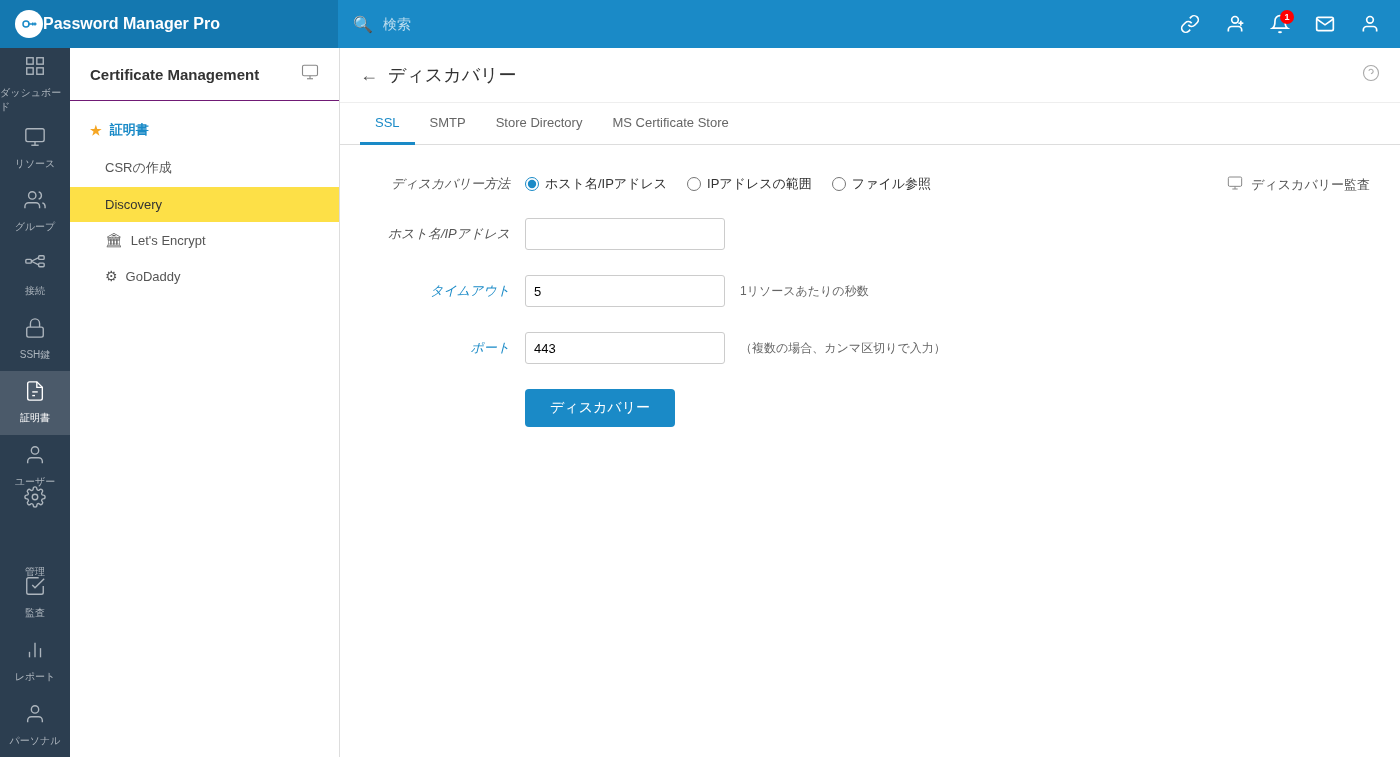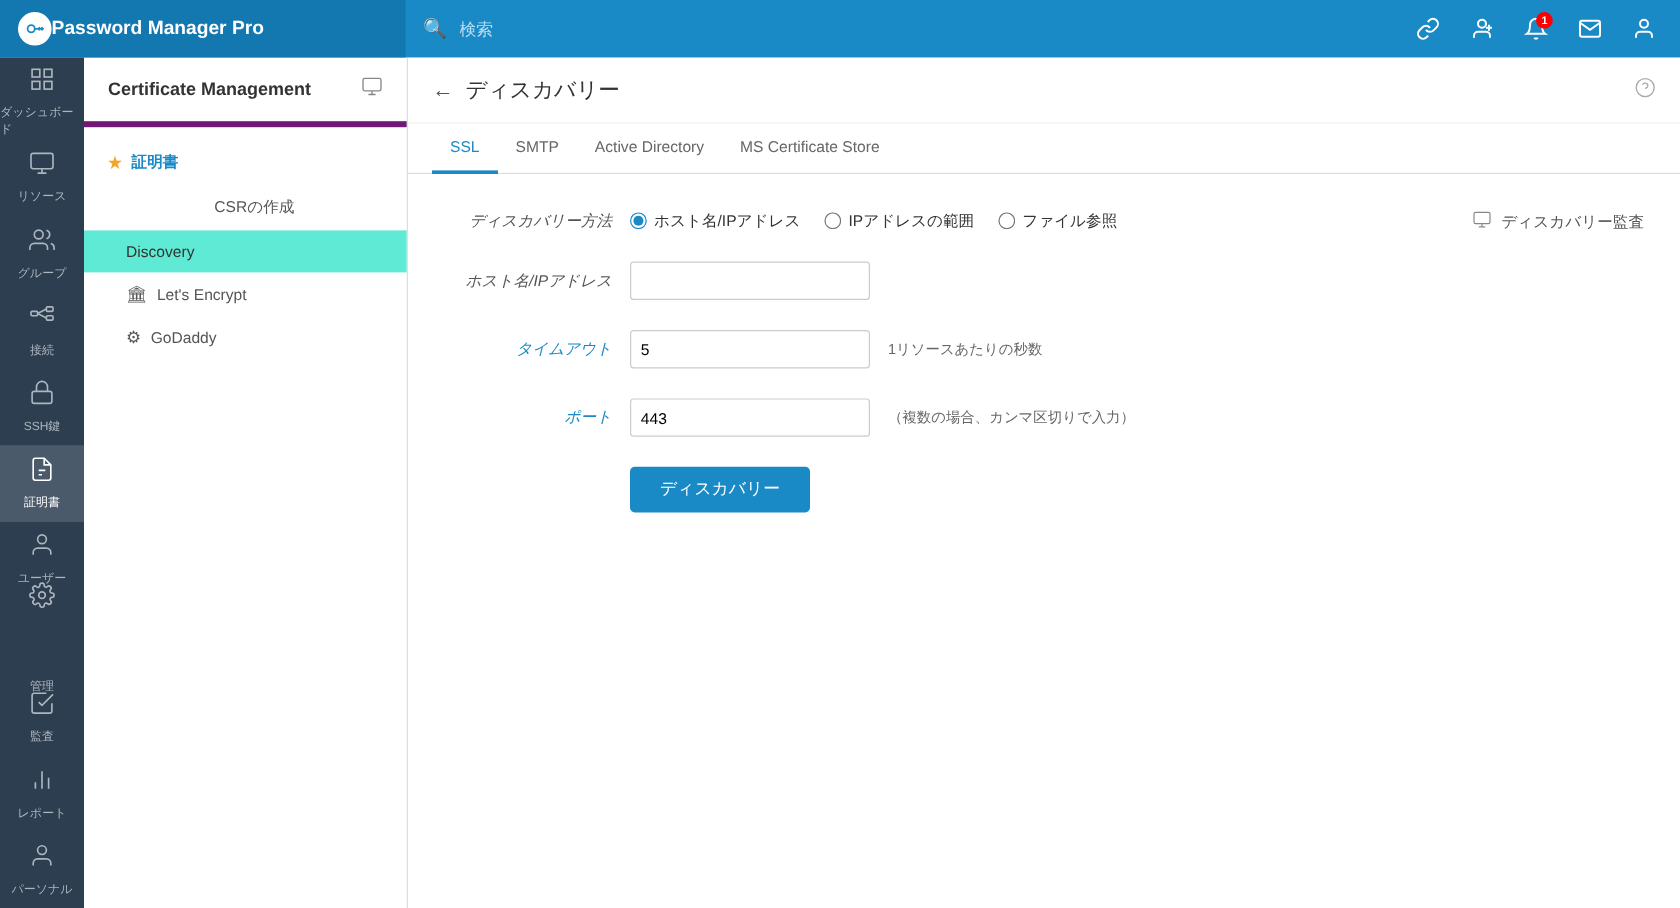--- a/index.html
+++ b/index.html
@@ -137,21 +137,21 @@
       background: white;
       border-right: 1px solid #ddd;
       flex-shrink: 0;
       overflow-y: auto;
     }
     .sidebar-header {
       padding: 15px 20px;
       display: flex;
       align-items: center;
       justify-content: space-between;
-      border-bottom: 5px solid #701a75;
+      border-bottom: 1px solid #701a75;
     }
     .sidebar-header-title {
       font-size: 15px;
       font-weight: 600;
       color: #333;
     }
     .sidebar-header-icon {
       color: #888;
       font-size: 16px;
       cursor: pointer;
@@ -161,21 +161,21 @@
     }
     .sidebar-item {
       padding: 10px 20px;
       cursor: pointer;
       color: #555;
       display: flex;
       align-items: center;
       gap: 8px;
       font-size: 13px;
     }
-    .sidebar-item.active { background: #5eead4; color: #333; font-weight: 500; }
+    .sidebar-item.active { background: #fde047; color: #333; font-weight: 500; }
     .sidebar-item.section-header { color: #1a8ac7; font-weight: 600; font-size: 13px; }
     .star-icon { color: #f5a623; }
 
     
     .content-area {
       flex: 1;
       display: flex;
       flex-direction: column;
       background: white;
       overflow: hidden;
@@ -486,21 +486,21 @@
           <line x1="8" y1="21" x2="16" y2="21"></line>
           <line x1="12" y1="17" x2="12" y2="21"></line>
         </svg>
       </span>
     </div>
     <div class="sidebar-section">
       <div class="sidebar-item section-header">
         <span class="star-icon">★</span>
         <span>証明書</span>
       </div>
-      <div class="sidebar-item" style="padding-left:35px;justify-content:center;">
+      <div class="sidebar-item" style="padding-left:35px;">
         <span>CSRの作成</span>
       </div>
       <div class="sidebar-item active" style="padding-left:35px;">
         <span>Discovery</span>
       </div>
       <div class="sidebar-item" style="padding-left:35px;">
         <span style="font-size:14px;">🏛</span>
         <span>Let's Encrypt</span>
       </div>
       <div class="sidebar-item" style="padding-left:35px;">
@@ -525,21 +525,21 @@
     </div>
 
     <div class="tabs-bar">
       <div class="tab-item active">
         <span>SSL</span>
       </div>
       <div class="tab-item">
         <span>SMTP</span>
       </div>
       <div class="tab-item">
-        <span>Active Directory</span>
+        <span>Store Directory</span>
       </div>
       <div class="tab-item">
         <span>MS Certificate Store</span>
       </div>
     </div>
 
     <div class="form-content">
 
       <div class="discovery-monitor">
         <span>

